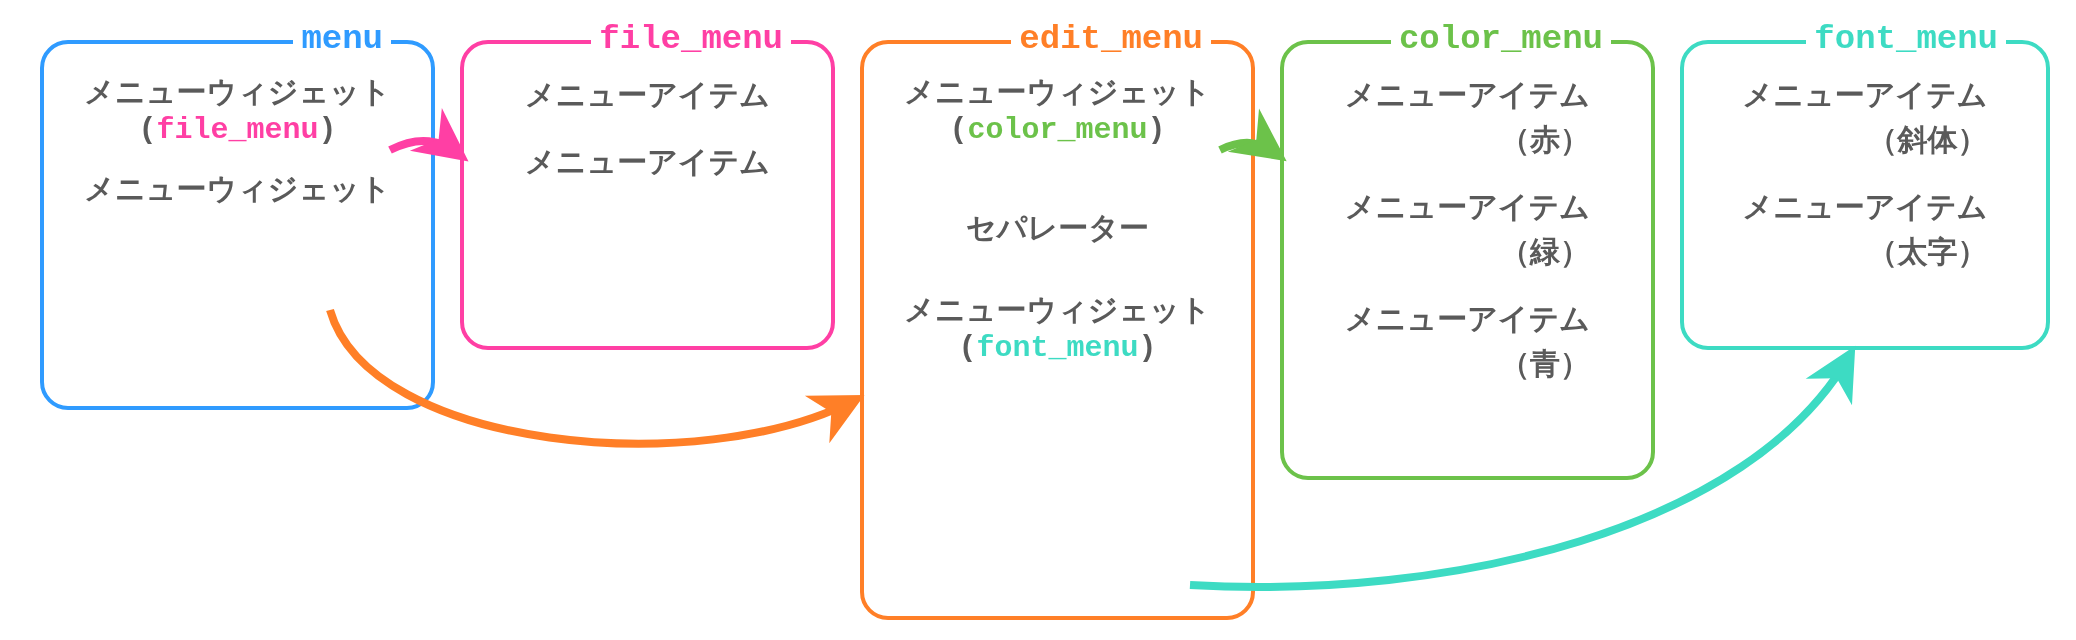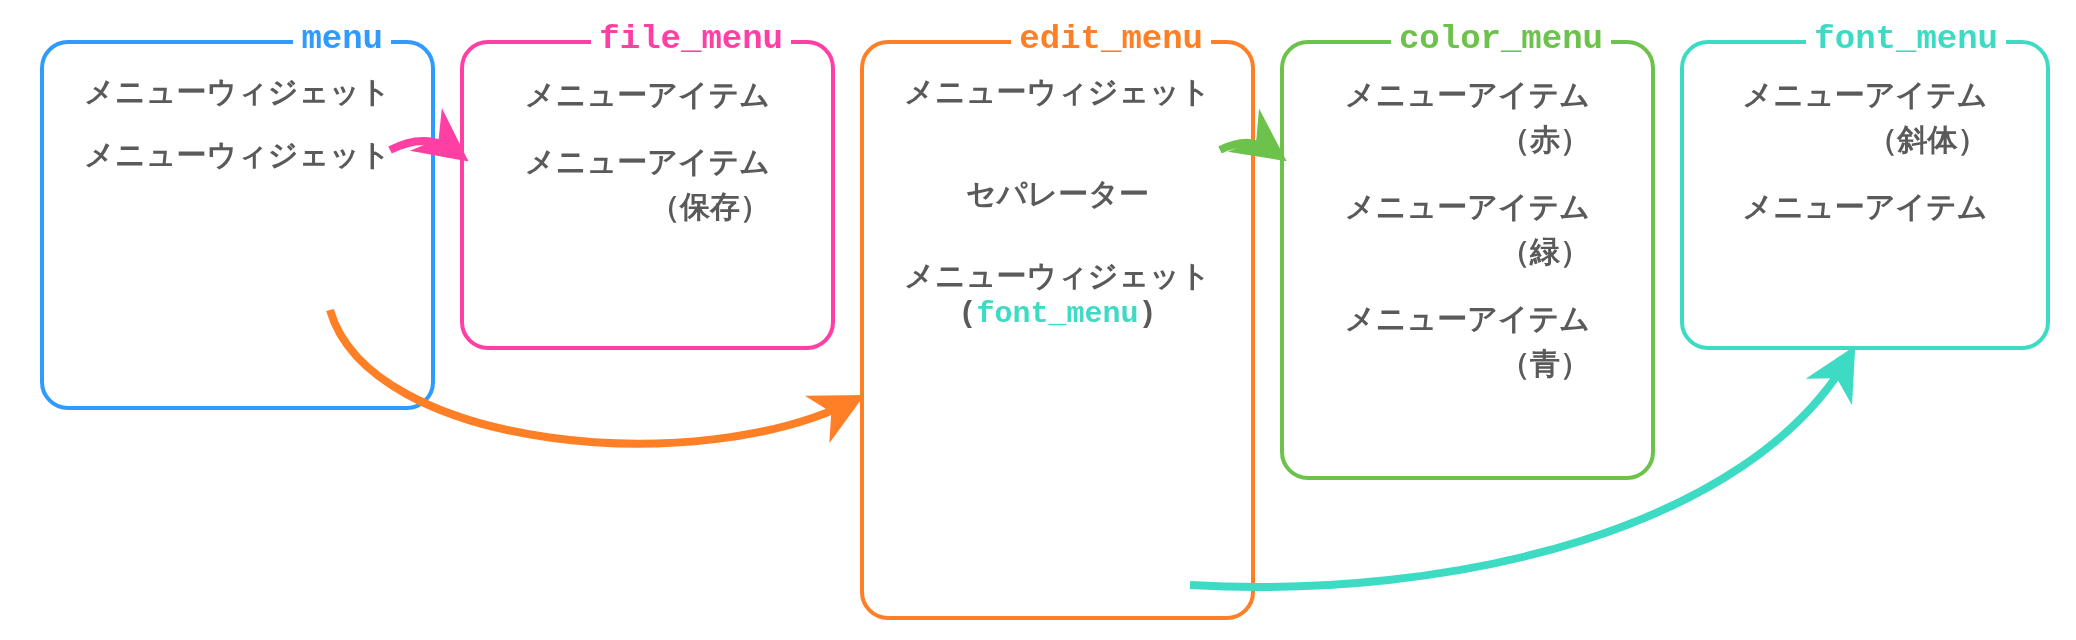--- a/index.html
+++ b/index.html
@@ -68,45 +68,50 @@
 </head>
 <body>
 
 <div class="canvas">
 
   <div class="box" style="left:40px; top:40px; width:395px; height:370px; border-color:#2f9bff;">
     <div class="label" style="right:40px; color:#2f9bff;">menu</div>
     <div class="inner">
       <div>
         <div class="widget-line1">メニューウィジェット</div>
+        <div class="widget-line2">
+          <span class="paren">(</span><span style="color:#ff3fa4;">file_menu</span><span class="paren">)</span>
+        </div>
       </div>
       <div>
         <div class="widget-line1">メニューウィジェット</div>
       </div>
     </div>
   </div>
 
   <div class="box" style="left:460px; top:40px; width:375px; height:310px; border-color:#ff3fa4;">
     <div class="label" style="right:40px; color:#ff3fa4;">file_menu</div>
     <div class="inner">
       <div class="item">
         <div>メニューアイテム</div>
       </div>
       <div class="item">
         <div>メニューアイテム</div>
-        <div>（保存）</div>
       </div>
     </div>
   </div>
 
   <div class="box" style="left:860px; top:40px; width:395px; height:580px; border-color:#ff7f27;">
     <div class="label" style="right:40px; color:#ff7f27;">edit_menu</div>
     <div class="inner" style="gap:40px;">
       <div>
         <div class="widget-line1">メニューウィジェット</div>
+        <div class="widget-line2">
+          <span class="paren">(</span><span style="color:#6cc24a;">color_menu</span><span class="paren">)</span>
+        </div>
       </div>
       <div class="item" style="margin-top:18px;">セパレーター</div>
       <div style="margin-top:auto; margin-bottom:20px;">
         <div class="widget-line1">メニューウィジェット</div>
         <div class="widget-line2">
           <span class="paren">(</span><span style="color:#3ddbc3;">font_menu</span><span class="paren">)</span>
         </div>
       </div>
     </div>
   </div>
@@ -131,20 +136,21 @@
 
   <div class="box" style="left:1680px; top:40px; width:370px; height:310px; border-color:#3ddbc3;">
     <div class="label" style="right:40px; color:#3ddbc3;">font_menu</div>
     <div class="inner">
       <div class="item">
         <div>メニューアイテム</div>
         <div>（斜体）</div>
       </div>
       <div class="item">
         <div>メニューアイテム</div>
+        <div>（太字）</div>
       </div>
     </div>
   </div>
 
   <svg class="arrows">
     <defs>
       <marker id="ah-pink" viewBox="0 0 12 12" refX="9" refY="6" markerWidth="8" markerHeight="8" orient="auto">
         <path d="M1,1 L11,6 L1,11 L4,6 Z" fill="#ff3fa4"></path>
       </marker>
       <marker id="ah-orange" viewBox="0 0 12 12" refX="9" refY="6" markerWidth="8" markerHeight="8" orient="auto">

